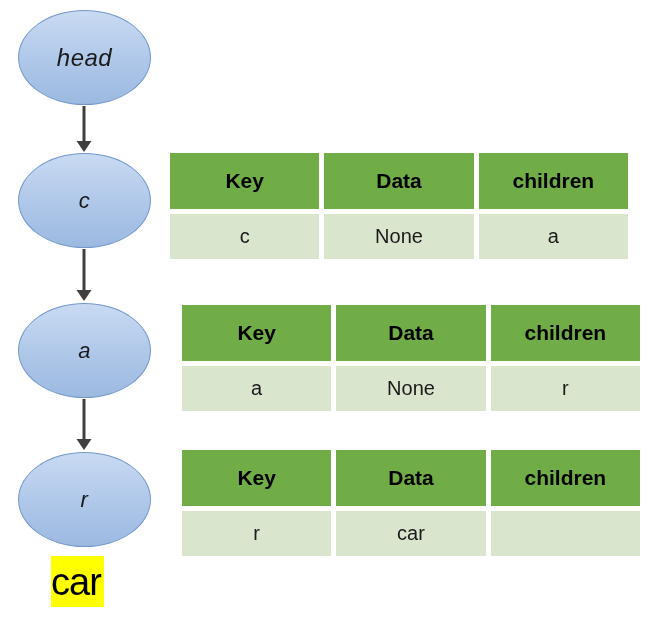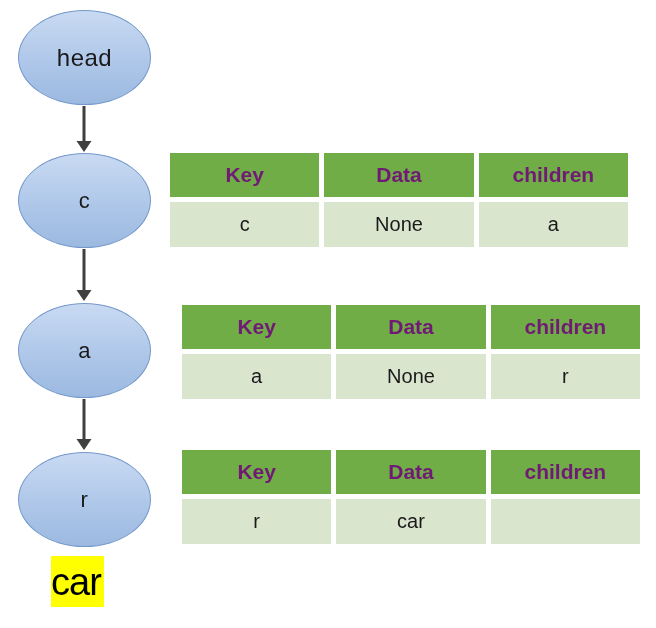--- a/index.html
+++ b/index.html
@@ -29,20 +29,21 @@
     left: 18px;
     width: 133px;
     height: 95px;
     border-radius: 50%;
     background: linear-gradient(180deg, #c9daf2 0%, #aec7e9 55%, #9cb9e0 100%);
     border: 1.5px solid #7498cb;
     box-sizing: border-box;
     display: flex;
     align-items: center;
     justify-content: center;
+    font-style: italic;
   }
   .node span {
     font-size: 22px;
     color: #1a1a1a;
     letter-spacing: 0.5px;
   }
   .n0 { top: 10px; }
   .n0 span { font-size: 24px; }
   .n1 { top: 153px; }
   .n2 { top: 303px; }
@@ -69,23 +70,23 @@
   .t0 { left: 170px; top: 153px; }
   .t1 { left: 182px; top: 305px; }
   .t2 { left: 182px; top: 450px; }
   .thead, .trow {
     display: flex;
     gap: 5px;
   }
   .thead { margin-bottom: 5px; }
   .th {
     flex: 1;
-    height: 44px;
+    height: 56px;
     background: #70ad47;
-    color: #701a75;
+    color: #000000;
     font-weight: bold;
     font-size: 21px;
     display: flex;
     align-items: center;
     justify-content: center;
   }
   .td {
     flex: 1;
     height: 45px;
     background: #dae5ce;

